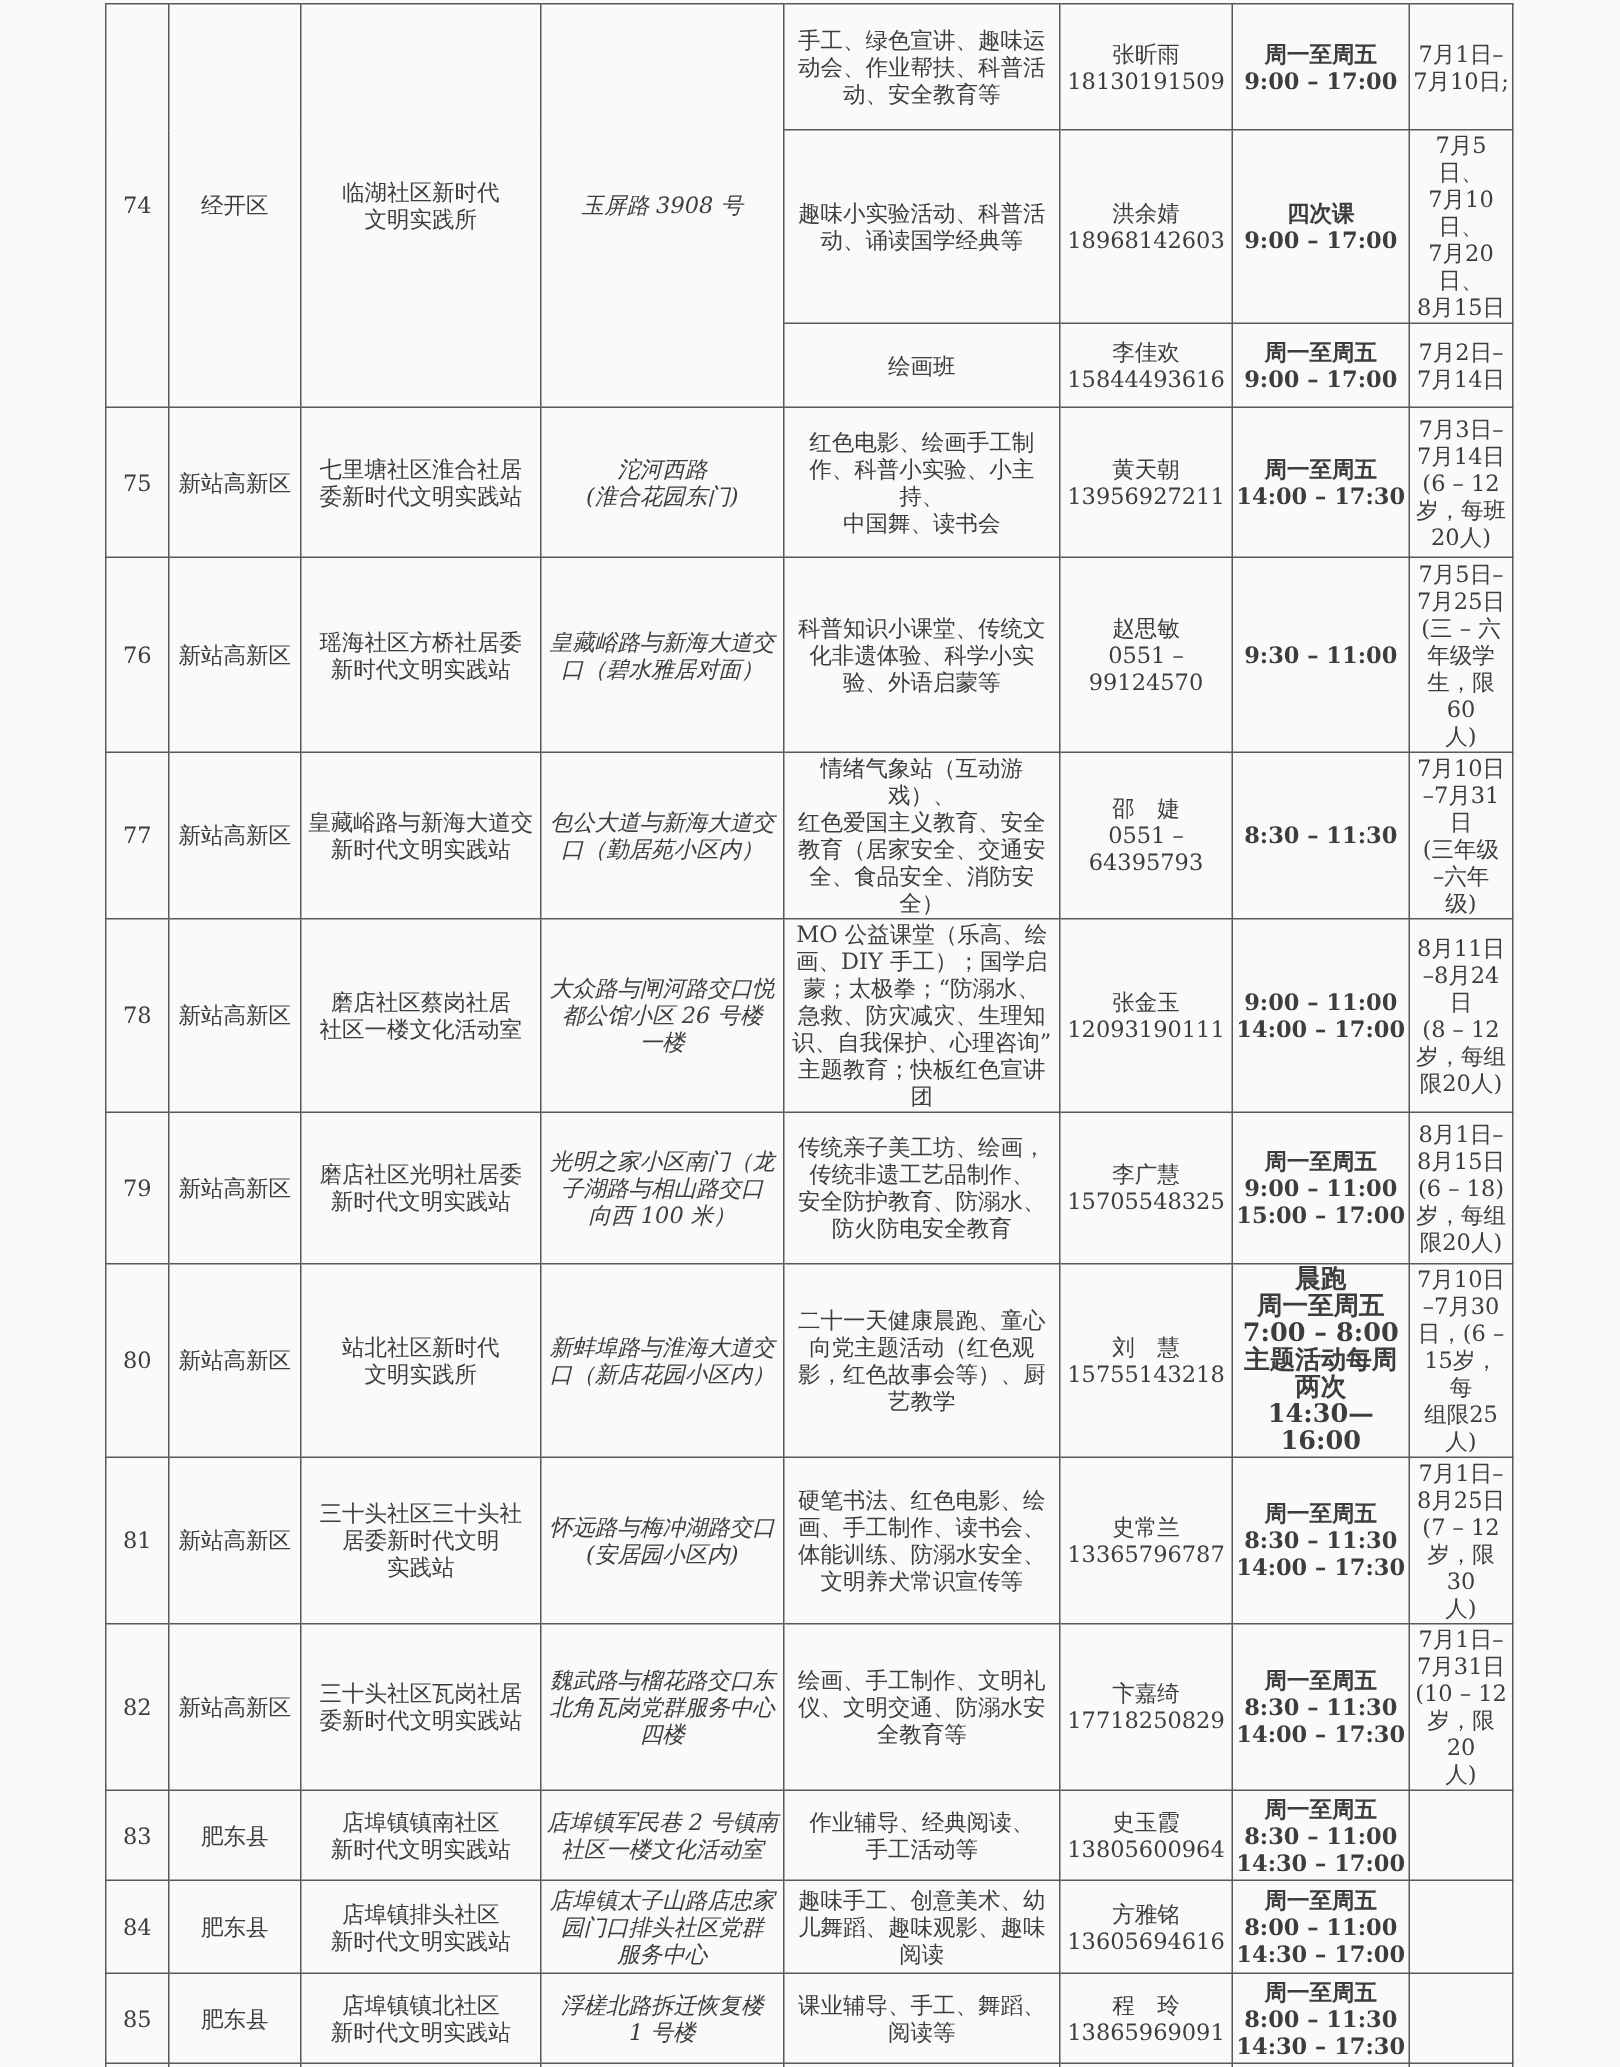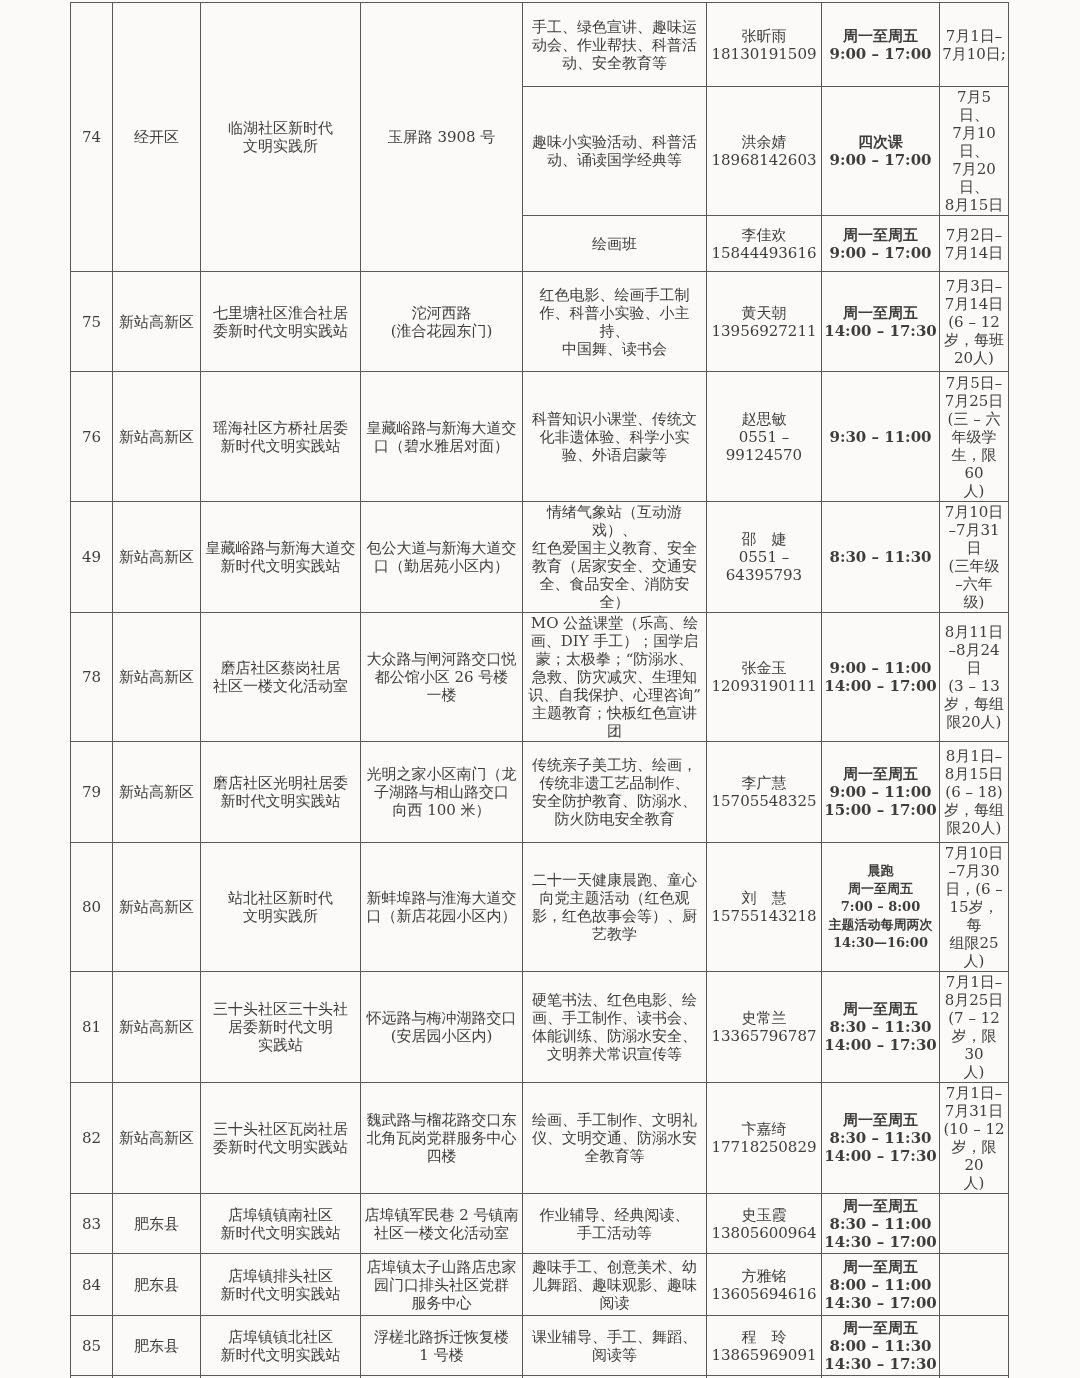--- a/index.html
+++ b/index.html
@@ -18,25 +18,25 @@
   table.doc td{
     border:1px solid #595959;
     text-align:center;vertical-align:middle;
     white-space:pre-line;
     font-size:15px;line-height:18px;
     padding:1px 2px;overflow:hidden;
   }
   td.c-no{font-size:15px;}
   td.c-district{font-size:15px;}
   td.c-station{font-size:15px;}
-  td.c-address{font-size:15px;}
+  td.c-address{font-size:15px;font-style:italic;}
   td.c-act{font-size:15px;}
   td.c-contact{font-size:15px;line-height:21px;}
   td.c-sched{font-size:15px;line-height:20px;font-weight:bold;}
-  td.c-sched.small{font-size:13px;line-height:18px;}
+  td.c-sched.small{font-size:17px;line-height:18px;}
   td.c-dates{font-size:14px;line-height:17px;}
 </style>
 </head>
 <body>
 
 <div class="page">
   <table class="doc">
     <colgroup>
       <col style="width:42px">
         <col style="width:88px">
@@ -123,21 +123,21 @@
       <td class="c-sched">9:30 – 11:00</td>
       <td class="c-dates">7月5日–
 7月25日
 (三 – 六
 年级学
 生，限60
 人)</td>
     </tr>
 
     <tr style="height:102px">
-      <td class="c-no">49</td>
+      <td class="c-no">77</td>
       <td class="c-district">新站高新区</td>
       <td class="c-station">皇藏峪路与新海大道交
 新时代文明实践站</td>
       <td class="c-address">包公大道与新海大道交
 口（勤居苑小区内）</td>
       <td class="c-act">情绪气象站（互动游戏）、
 红色爱国主义教育、安全
 教育（居家安全、交通安
 全、食品安全、消防安全）</td>
       <td class="c-contact">邵　婕
@@ -166,21 +166,21 @@
 识、自我保护、心理咨询”
 主题教育；快板红色宣讲
 团</td>
       <td class="c-contact">张金玉
 12093190111</td>
       <td class="c-sched">9:00 – 11:00
 14:00 – 17:00</td>
       <td class="c-dates">8月11日
 –8月24
 日
-(3 – 13
+(8 – 12
 岁，每组
 限20人)</td>
     </tr>
 
     <tr style="height:101px">
       <td class="c-no">79</td>
       <td class="c-district">新站高新区</td>
       <td class="c-station">磨店社区光明社居委
 新时代文明实践站</td>
       <td class="c-address">光明之家小区南门（龙

